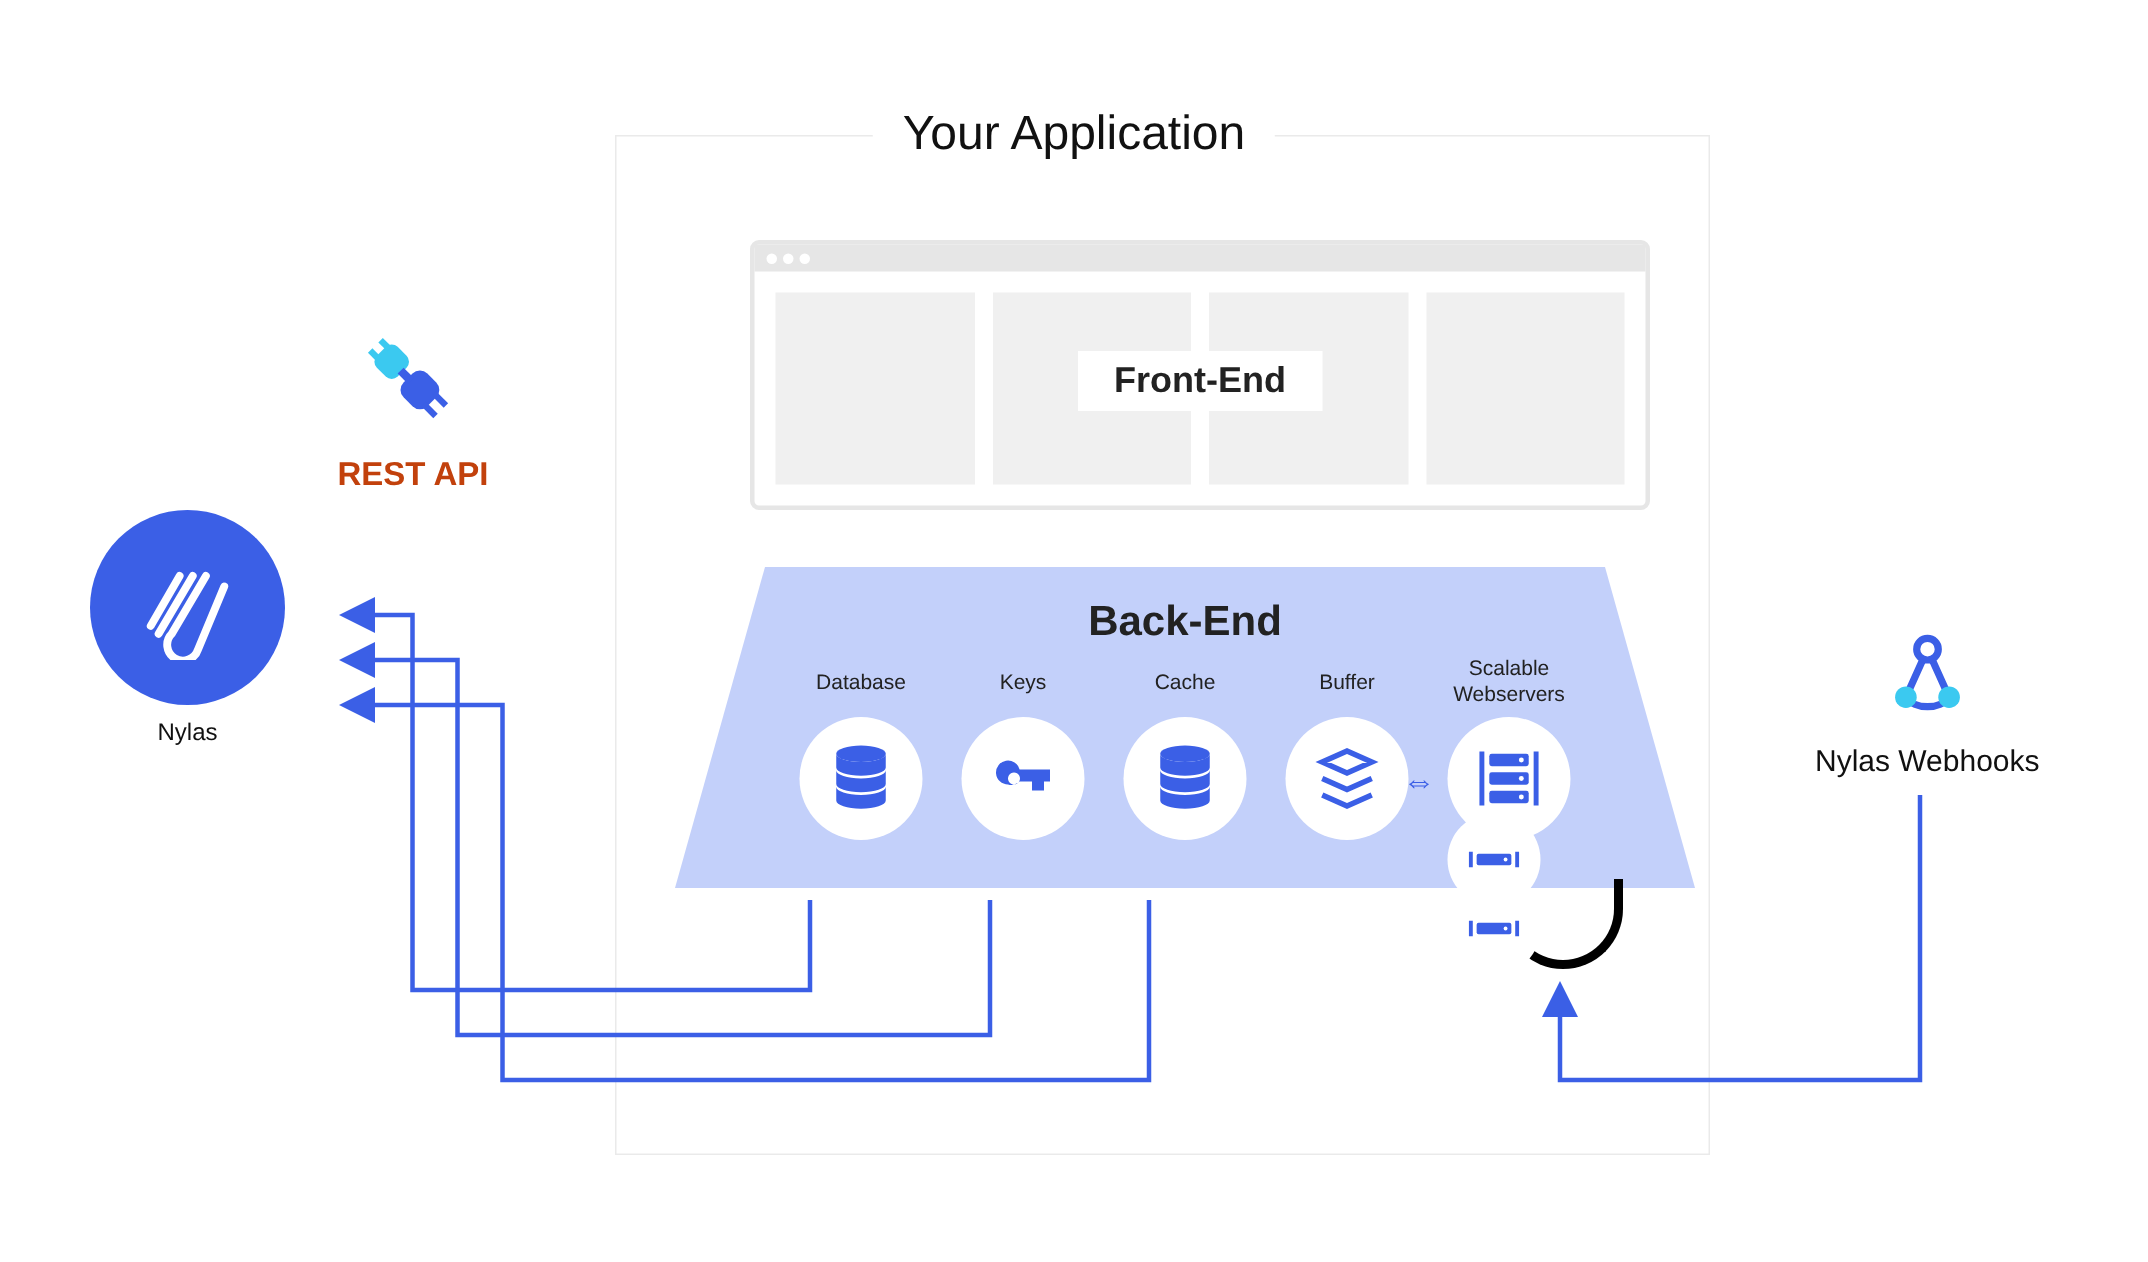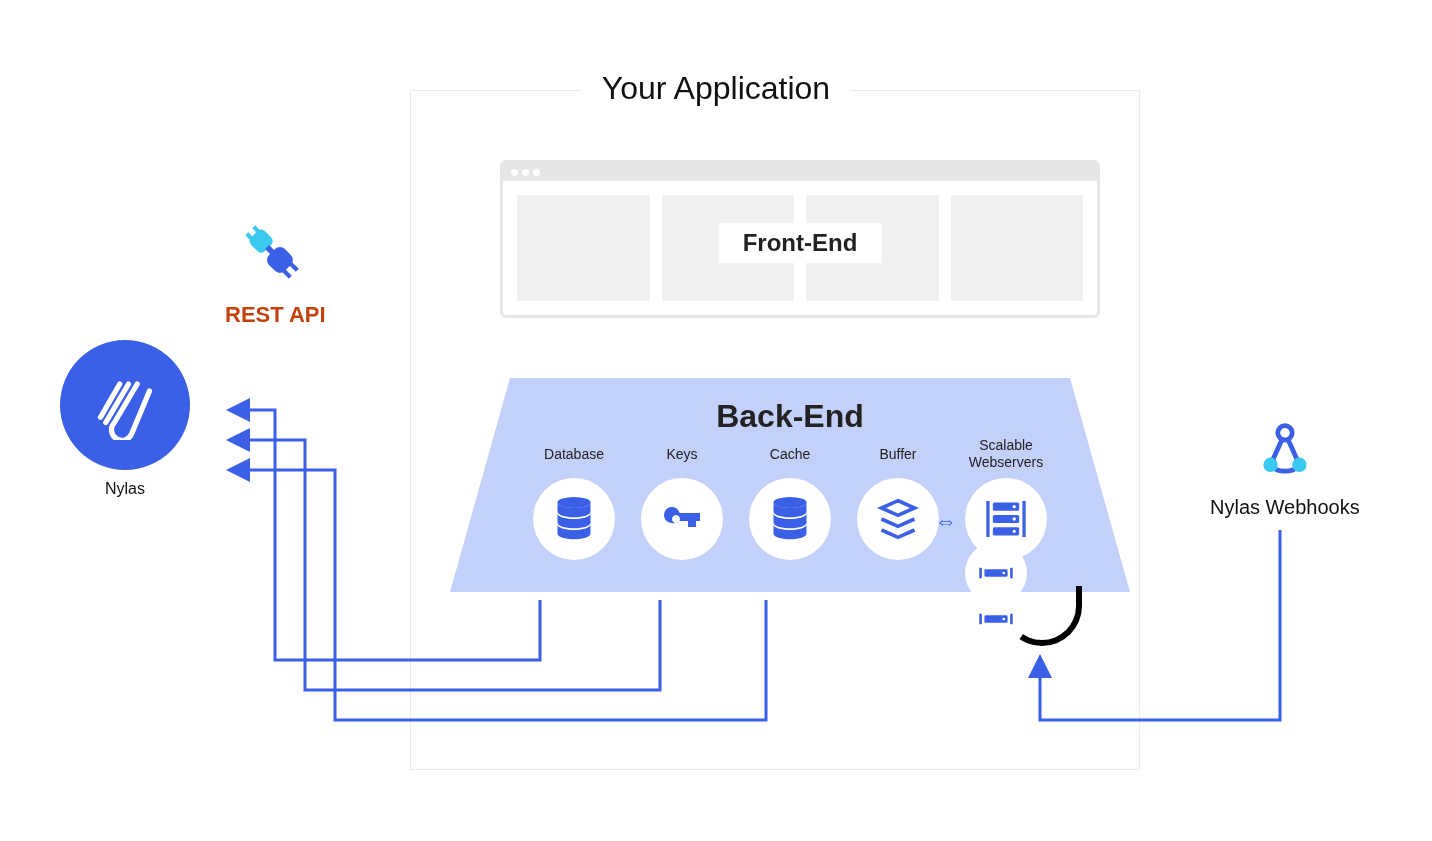--- a/index.html
+++ b/index.html
@@ -40,21 +40,21 @@
       height: 680px;
       border: 1px solid #eaeaea;
     }
     
     
     .frontend {
       position: absolute;
       top: 160px;
       left: 500px;
       width: 600px;
-      height: 158px;
+      height: 180px;
       border: 3px solid #e6e6e6;
       border-radius: 6px;
       background: #fff;
     }
     .frontend-bar {
       height: 18px;
       background: #e6e6e6;
       display: flex;
       align-items: center;
       padding-left: 8px;
@@ -95,21 +95,21 @@
     }
     .backend-shape {
       position: absolute;
       inset: 0;
     }
     .backend-title {
       position: absolute;
       top: 20px;
       width: 100%;
       text-align: center;
-      font-size: 32px;
+      font-size: 28px;
       font-weight: 600;
       color: #222;
     }
     .backend-items {
       position: absolute;
       top: 60px;
       left: 0;
       width: 100%;
       display: flex;
       justify-content: center;

